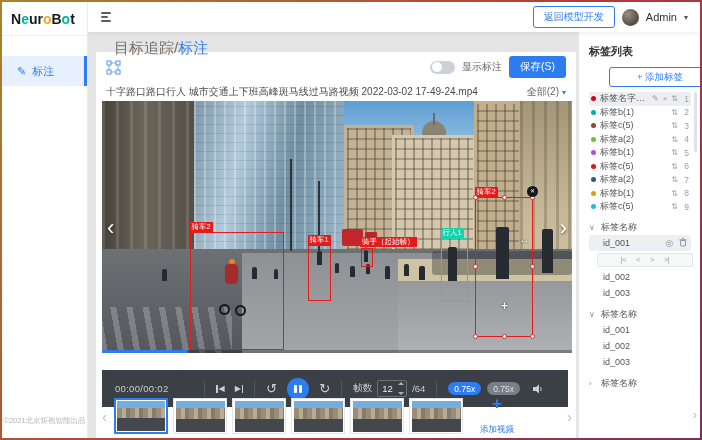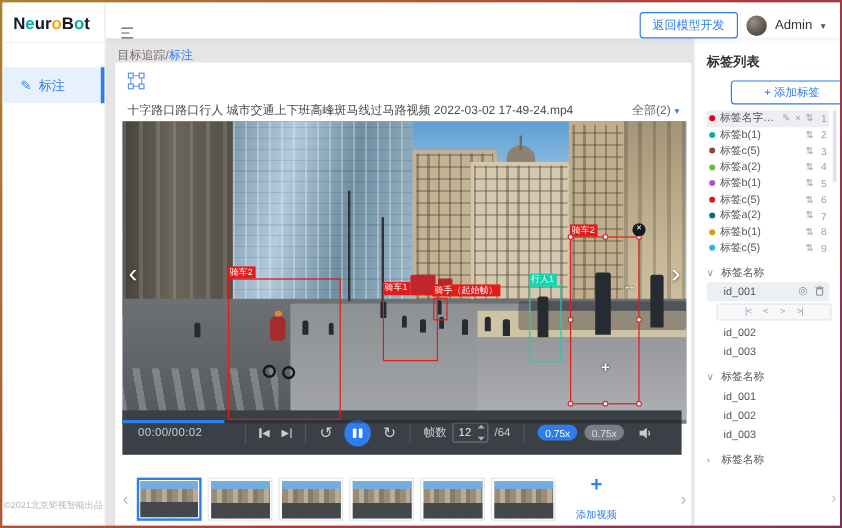--- a/index.html
+++ b/index.html
@@ -16,34 +16,34 @@
   .lp-teal { color:#00b3a4; } .lp-orange { color:#f5a623; }
   .side-div { position:absolute; left:0; right:0; top:33px; height:1px; background:#f0f1f3; }
   .nav-item { position:absolute; left:0; right:0; top:54px; height:30px; background:#e7f1fd;
               border-right:3px solid #2e7df0; color:#2e7df0; font-size:11px; display:flex;
               align-items:center; padding-left:15px; gap:6px; cursor:pointer; }
   .nav-item .pic { font-size:11px; }
   .copyright { position:absolute; left:0; right:0; bottom:12px; text-align:center; font-size:7.5px; color:#b3b6ba; }
 
   
   .header { position:absolute; left:86px; right:0; top:0; height:30px; background:#fff;
-            box-shadow:0 1px 4px rgba(0,0,0,.08); z-index:4; display:flex; align-items:flex-end; }
+            box-shadow:0 1px 4px rgba(0,0,0,.08); z-index:4; display:flex; align-items:center; }
   .collapse { margin-left:13px; display:flex; flex-direction:column; gap:2.5px; cursor:pointer; }
   .collapse i { display:block; height:1.5px; background:#5a5e63; border-radius:1px; }
   .collapse i:nth-child(1){ width:10px; } .collapse i:nth-child(2){ width:7px; } .collapse i:nth-child(3){ width:10px; }
   .hright { margin-left:auto; display:flex; align-items:center; gap:7px; padding-right:12px; }
   .back-btn { background:#fff; border:1px solid #2e7df0; color:#2e7df0; font-size:10px;
               border-radius:3px; padding:3px 10px; cursor:pointer; font-family:inherit; }
   .avatar { width:17px; height:17px; border-radius:50%;
             background:radial-gradient(circle at 35% 30%,#9a8f85,#544b44 70%); display:inline-block; }
   .admin { font-size:11px; color:#333; }
   .hcaret { font-size:8px; color:#555; }
 
   
-  .breadcrumb { position:absolute; left:96px; top:37px; font-size:10px; z-index:2; }
+  .breadcrumb { position:absolute; left:112px; top:37px; font-size:15px; z-index:2; }
   .bc-parent { color:#7a6d66; } .bc-sep { color:#7a6d66; } .bc-cur { color:#2e7df0; }
   .card { position:absolute; left:94px; top:50px; width:480px; bottom:0; background:#fff;
           border-radius:2px 2px 0 0; }
   .tool-row { position:absolute; left:0; right:0; top:0; height:30px; display:flex; align-items:center;
               padding:0 10px; }
   .tool-right { margin-left:auto; display:flex; align-items:center; gap:7px; }
   .switch { width:25px; height:13px; border-radius:7px; background:#ccd1d8; position:relative; cursor:pointer; display:inline-block; }
   .switch .knob { position:absolute; left:1.5px; top:1.5px; width:10px; height:10px; border-radius:50%; background:#fff; }
   .switch-label { font-size:10px; color:#666; }
   .save-btn { background:#2e7df0; color:#fff; border:none; font-size:10.5px; border-radius:3px;
@@ -91,42 +91,42 @@
   .person { background:#262a31; border-radius:2px 2px 0 0; }
   .helmet { left:127px; top:158px; width:6px; height:5px; border-radius:50%; background:#e8832a; z-index:2;}
   .torso { left:123px; top:163px; width:13px; height:20px; border-radius:4px; background:#a62c2c; z-index:2;}
   .wheel { width:11px; height:11px; border:2px solid #16181c; border-radius:50%; background:transparent; z-index:2;}
 
   .bbox { border:1.5px solid #e31b1b; position:absolute; z-index:6; }
   .bbox .blabel { position:absolute; left:-1.5px; top:-11px; background:#e31b1b; color:#fff;
                   font-size:7.5px; line-height:10px; padding:0 2px; white-space:nowrap; }
   .bbox.teal { border-color:#16d3ac; } .bbox.teal .blabel { background:#16d3ac; }
   .box1 { left:88px; top:131px; width:94px; height:118px; }
-  .box2 { left:217px; top:144px; width:46px; height:56px; }
+  .box2 { left:206px; top:144px; width:23px; height:56px; }
   .box3l { left:258px; top:136px; background:#e31b1b; color:#fff; font-size:7.5px; line-height:10px;
            padding:0 2px; z-index:6; white-space:nowrap; }
   .box3 { left:259px; top:147px; width:12px; height:19px; }
   .box4 { left:339px; top:137px; width:27px; height:64px; }
   .box5 { left:373px; top:96px; width:58px; height:140px; }
   .hdl { position:absolute; width:5px; height:5px; border-radius:50%; background:#fff;
          border:1px solid #c33; }
   .close-box { left:425px; top:85px; width:11px; height:11px; border-radius:50%; background:#17181b;
                color:#fff; font-size:6px; line-height:11px; text-align:center; z-index:7; cursor:pointer; }
   .resize-cur { left:417px; top:132px; color:#fff; font-size:11px; z-index:7;
                 text-shadow:0 0 2px #000; }
   .move-cur { left:399px; top:198px; color:#fff; font-size:12px; font-weight:bold; z-index:7;
               text-shadow:0 0 2px #000; }
   .schev { top:116px; color:#fff; font-size:22px; line-height:22px; z-index:7; cursor:pointer;
            text-shadow:0 1px 3px rgba(0,0,0,.6); }
   .schev.l { left:5px; } .schev.r { right:5px; }
   .progress { position:absolute; left:0; right:0; bottom:0; height:3.5px; background:rgba(20,22,25,.35); z-index:8; }
   .pfill { height:100%; background:#2e7df0; }
 
   
-  .controls { position:absolute; left:6px; top:290px; width:466px; height:37px; background:#3b4046;
+  .controls { position:absolute; left:6px; top:318px; width:466px; height:37px; background:#3b4046;
               display:flex; align-items:center; padding:0 13px; color:#c9ced3; }
   .vd { width:1px; height:16px; background:#51575e; margin:0 11px; }
   .time { font-size:9.5px; letter-spacing:.3px; width:78px; }
   .grp { display:flex; align-items:center; gap:10px; }
   .stepic { font-size:8px; cursor:pointer; color:#c9ced3; display:flex; align-items:center; gap:1px; }
   .stepic .bar { display:inline-block; width:1.5px; height:8px; background:#c9ced3; }
   .seek { font-size:13px; cursor:pointer; }
   .pause-btn { width:22px; height:22px; border-radius:50%; background:#2e7df0; border:none;
                display:flex; align-items:center; justify-content:center; gap:2.5px; cursor:pointer; }
   .pause-btn i { display:block; width:2.5px; height:8px; background:#fff; border-radius:1px; }
@@ -228,20 +228,27 @@
   <div class="card">
 
     <div class="tool-row">
       <svg width="15" height="15" viewBox="0 0 15 15">
         <rect x="3" y="3" width="9" height="9" fill="none" stroke="#7aa6ee" stroke-width="1"></rect>
         <rect x="1" y="1" width="4" height="4" fill="#fff" stroke="#5b92ea"></rect>
         <rect x="10" y="1" width="4" height="4" fill="#fff" stroke="#5b92ea"></rect>
         <rect x="1" y="10" width="4" height="4" fill="#fff" stroke="#5b92ea"></rect>
         <rect x="10" y="10" width="4" height="4" fill="#fff" stroke="#5b92ea"></rect>
       </svg>
+      <div class="tool-right">
+        <span class="switch">
+            <i class="knob"></i>
+          </span>
+        <span class="switch-label">显示标注</span>
+        <button class="save-btn">保存(S)</button>
+      </div>
     </div>
 
     <div class="file-row">
       <span class="fname">十字路口路口行人 城市交通上下班高峰斑马线过马路视频 2022-03-02 17-49-24.mp4</span>
       <span class="filter">
         <span>全部(2)</span>
         <span class="blue-caret">▾</span>
       </span>
     </div>
 

